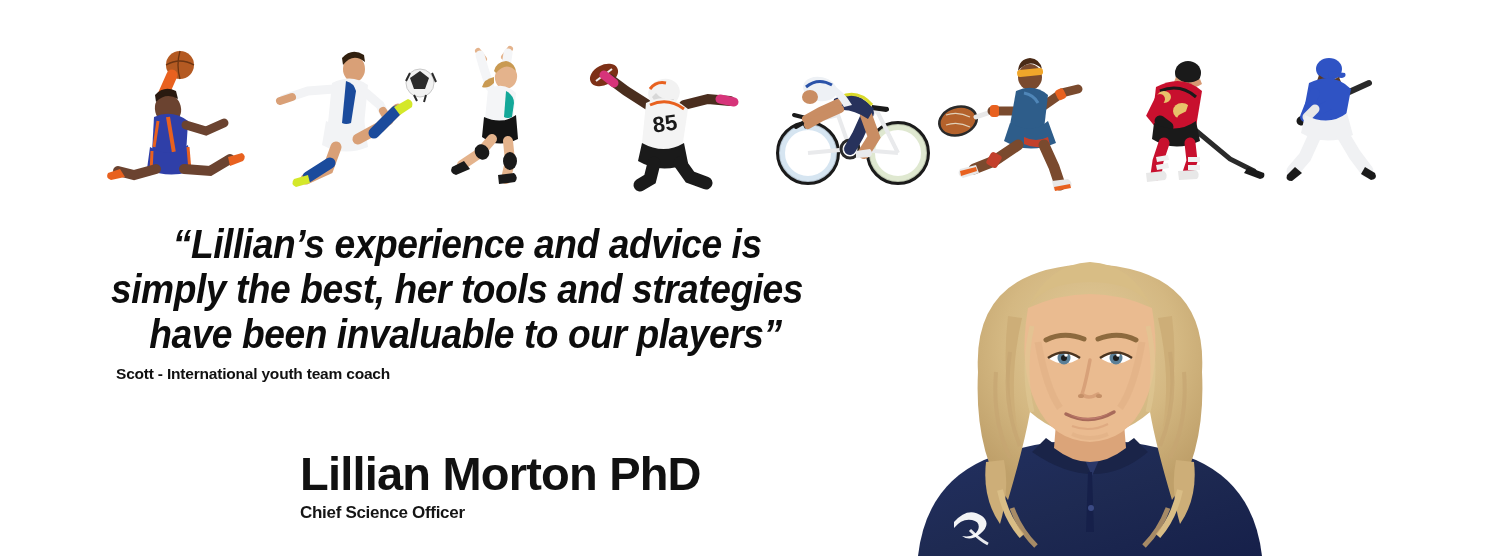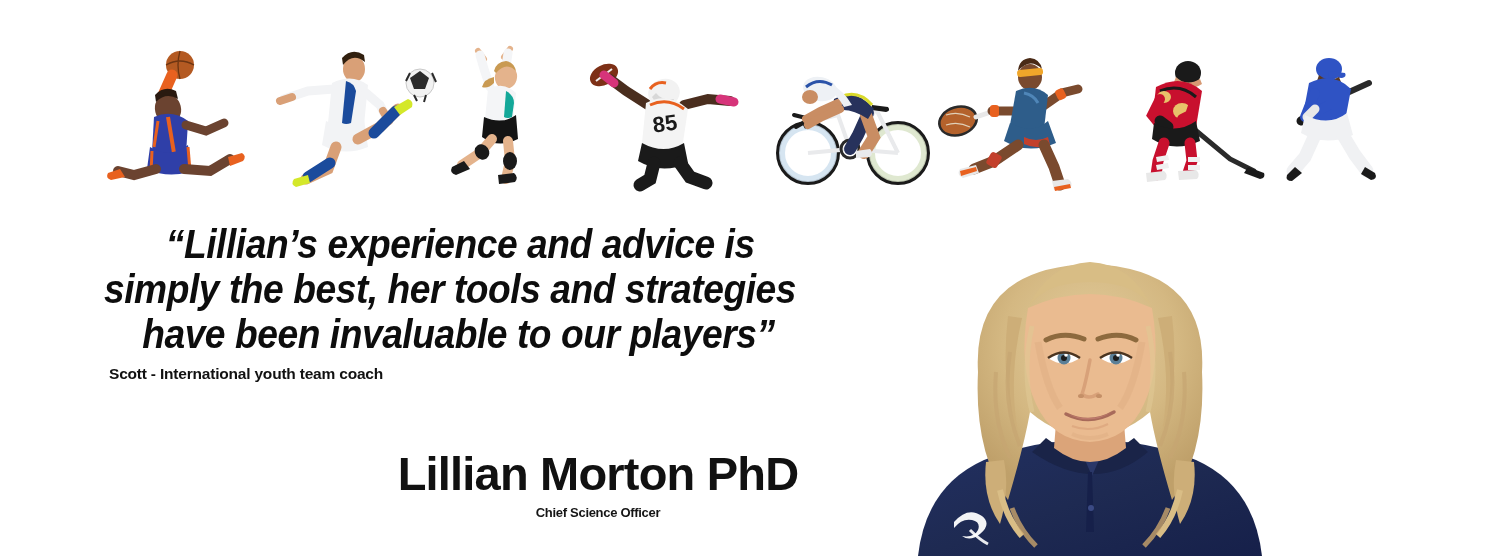--- a/index.html
+++ b/index.html
@@ -26,21 +26,21 @@
   }
   .athlete {
     position: absolute;
     bottom: 0;
   }
   .athlete svg { display: block; overflow: visible; }
 
   
   #quote-block {
     position: absolute;
-    left: 5px;
+    left: 12px;
     top: 222px;
     width: 890px;
   }
   .quote-line {
     text-align: center;
     font-family: "Liberation Sans", sans-serif;
     font-weight: bold;
     font-style: italic;
     font-size: 40px;
     line-height: 45px;
@@ -64,35 +64,35 @@
     letter-spacing: -0.2px;
     white-space: nowrap;
   }
 
   
   #name-block {
     position: absolute;
     left: 300px;
     top: 448px;
     width: 596px;
-    text-align: center;
+    text-align: left;
   }
   #person-name {
     font-family: "Liberation Sans", sans-serif;
     font-weight: bold;
     font-size: 47px;
     line-height: 52px;
     color: #111111;
     letter-spacing: -0.8px;
     white-space: nowrap;
   }
   .person-role {
     font-family: "Liberation Sans", sans-serif;
     font-weight: bold;
-    font-size: 13px;
+    font-size: 17px;
     line-height: 25px;
     color: #151515;
     letter-spacing: -0.3px;
     white-space: nowrap;
   }
 
   
   #portrait {
     position: absolute;
     left: 900px;

